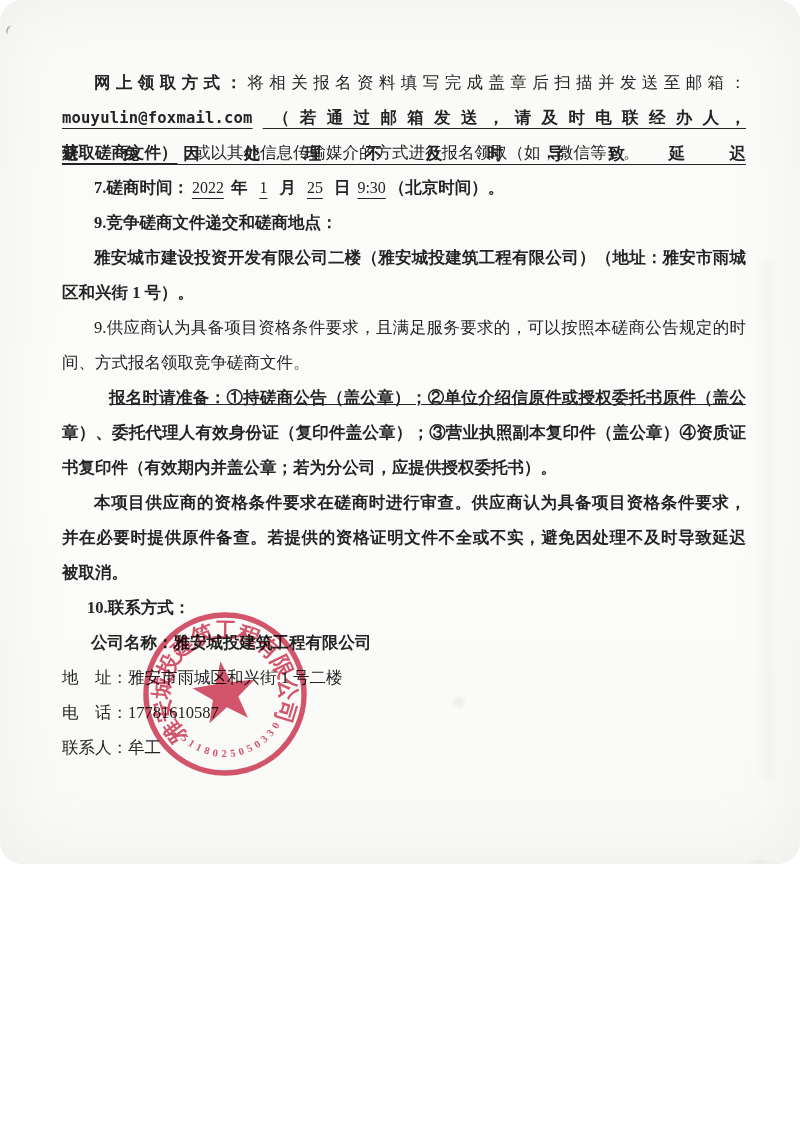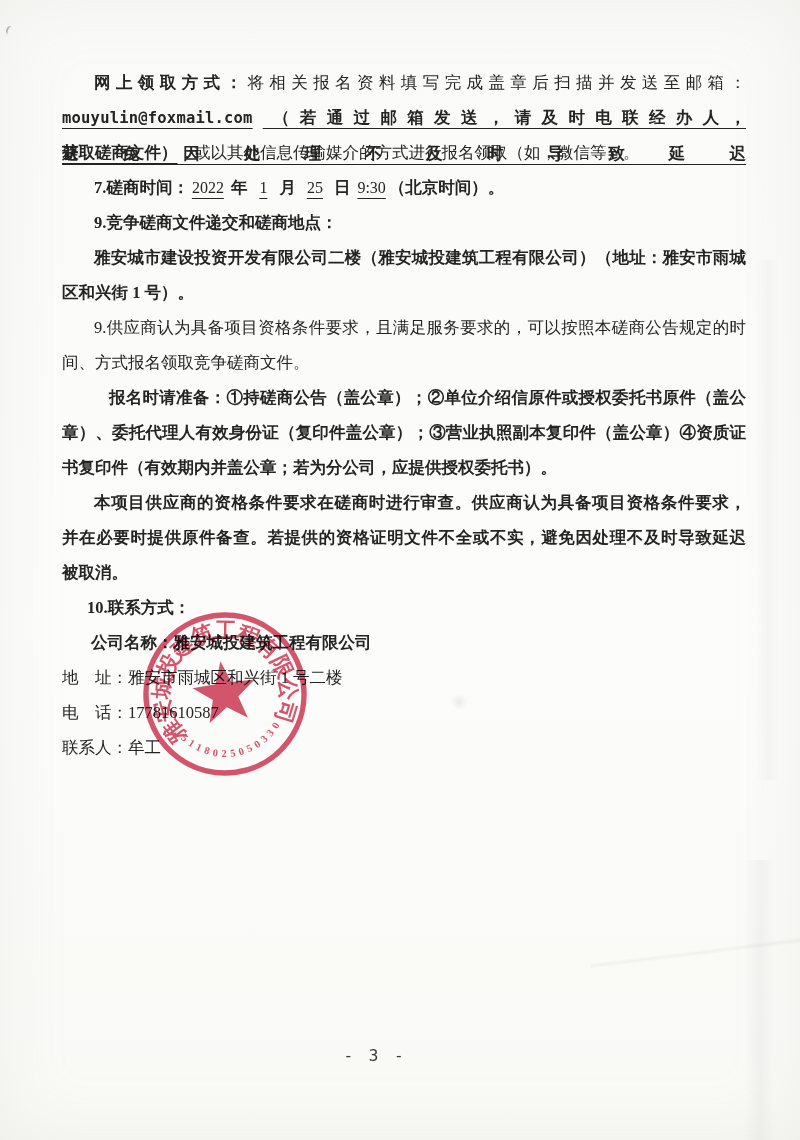--- a/index.html
+++ b/index.html
@@ -1,33 +1,34 @@
 <!DOCTYPE html>
 <html><head>
 <meta charset="utf-8">
 <style>
   html,body{margin:0;padding:0;}
   .page{
-    position:relative;width:800px;height:1140px;overflow:hidden;
+    position:relative;width:800px;height:864px;overflow:hidden;
     background:linear-gradient(180deg,#fafaf8 0%,#fcfcfb 55%,#f9f9f6 100%);
     font-family:"Liberation Serif","DejaVu Serif",serif;
     color:#242424;
     box-shadow:inset 0 0 70px rgba(175,175,168,0.14);
+    border-radius:22px;
   }
   .content{position:absolute;left:62px;top:65px;width:684px;}
   .line{height:35px;line-height:35px;font-size:16.5px;white-space:normal;word-break:keep-all;}
   .j{text-align:justify;text-align-last:justify;}
   .b{font-weight:bold;}
   .u{text-decoration:underline;text-decoration-thickness:1.4px;text-underline-offset:4.5px;}
   .num{font-size:16px;padding:0 3px;}
   .dt{font-weight:bold;padding:0 4px;}
   .gapL{padding-left:14px;}
   .email{font-family:"DejaVu Sans Mono","Liberation Mono",monospace;font-size:15.5px;font-weight:bold;letter-spacing:0.2px;margin-top:8px;}
   .ind2{text-indent:32px;}
-  .ind25{text-indent:47px;}
+  .ind25{text-indent:47px;text-decoration:underline;}
   .ind17{text-indent:25px;}
   .ind18{text-indent:29px;}
   .pagenum{
     position:absolute;left:0;top:1046px;width:800px;text-align:center;text-indent:-50px;
     font-family:"DejaVu Sans Mono","Liberation Mono",monospace;font-size:16px;letter-spacing:3px;color:#3a3a3a;
   }
   .seal{position:absolute;left:139px;top:608px;opacity:0.88;mix-blend-mode:multiply;}
   .seal text{font-family:"Liberation Serif","DejaVu Serif",serif;}
   
   .mark-tl{position:absolute;left:6px;top:26px;width:6px;height:9px;border-left:2px solid rgba(110,110,118,0.5);border-radius:60% 0 0 60%;transform:rotate(22deg);}

